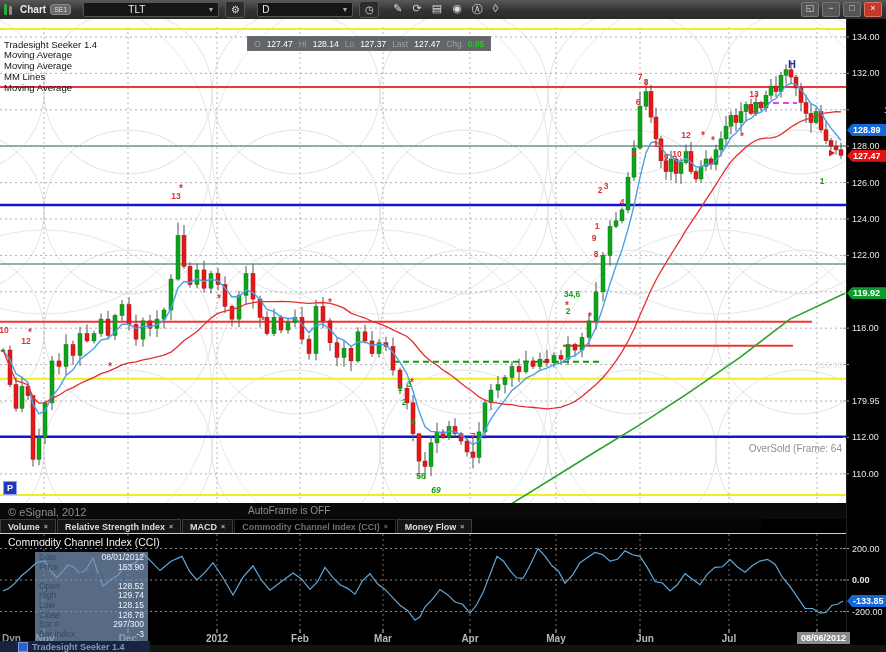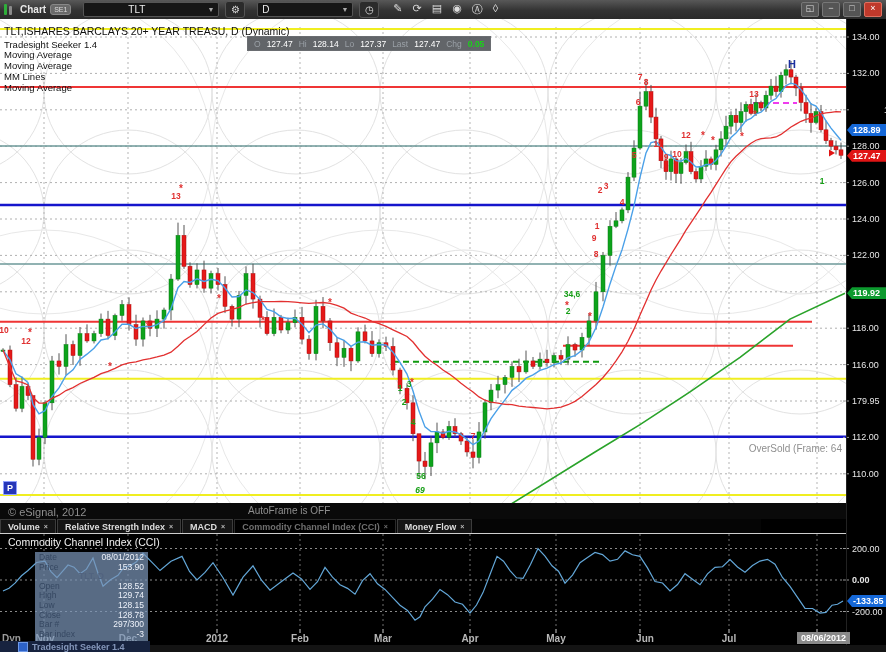--- a/index.html
+++ b/index.html
@@ -517,21 +517,20 @@
         <line x1="300" y1="629" x2="300" y2="633" stroke="#ccc" stroke-width="1"></line>
         <line x1="383" y1="629" x2="383" y2="633" stroke="#ccc" stroke-width="1"></line>
         <line x1="470" y1="629" x2="470" y2="633" stroke="#ccc" stroke-width="1"></line>
         <line x1="556" y1="629" x2="556" y2="633" stroke="#ccc" stroke-width="1"></line>
         <line x1="640" y1="629" x2="640" y2="633" stroke="#ccc" stroke-width="1"></line>
         <line x1="729" y1="629" x2="729" y2="633" stroke="#ccc" stroke-width="1"></line>
         <line x1="817" y1="629" x2="817" y2="633" stroke="#ccc" stroke-width="1"></line>
       </g>
   </svg>
 
-  <div class="chart-title abs">TLT,ISHARES BARCLAYS 20+ YEAR TREASU, D (Dynamic)</div>
   <div id="legendBox"></div>
   <div class="quote abs" id="quoteBox">
       <span class="ql">O</span>
       <span class="qv">127.47</span>
       <span class="ql">Hi</span>
       <span class="qv">128.14</span>
       <span class="ql">Lo</span>
       <span class="qv">127.37</span>
       <span class="ql">Last</span>
       <span class="qv">127.47</span>
@@ -620,21 +619,21 @@
     <div class="abs legend-item" style="top: 70.9px;">MM Lines</div>
     <div class="abs legend-item" style="top: 81.7px;">Moving Average</div>
     <div class="abs tick" style="left: 852px; top: 32px;">134.00</div>
     <div class="abs tick" style="left: 852px; top: 68.4px;">132.00</div>
     <div class="abs tick" style="left: 852px; top: 104.8px; margin-left: 32px;">130.00</div>
     <div class="abs tick" style="left: 852px; top: 141.2px;">128.00</div>
     <div class="abs tick" style="left: 852px; top: 177.6px;">126.00</div>
     <div class="abs tick" style="left: 852px; top: 214px;">124.00</div>
     <div class="abs tick" style="left: 852px; top: 250.4px;">122.00</div>
     <div class="abs tick" style="left: 852px; top: 323.2px;">118.00</div>
-    <div class="abs tick" style="left: 852px; top: 359.6px;">116.00</div>
+    <div class="abs tick" style="left: 816px; top: 359.6px;">116.00</div>
     <div class="abs tick" style="left: 852px; top: 396px;">179.95</div>
     <div class="abs tick" style="left: 852px; top: 432.4px;">112.00</div>
     <div class="abs tick" style="left: 852px; top: 468.8px;">110.00</div>
     <div class="abs badge b-blue" style="left: 847px; top: 124.002px;">128.89</div>
     <div class="abs badge b-red" style="left: 847px; top: 149.846px;">127.47</div>
     <div class="abs badge b-green" style="left: 847px; top: 287.256px;">119.92</div>
     <div class="abs tick" style="left: 852px; top: 543.5px;">200.00</div>
     <div class="abs tick" style="left: 852px; top: 575px; font-weight: bold;">0.00</div>
     <div class="abs tick" style="left: 852px; top: 606.5px;">-200.00</div>
     <div class="abs badge b-blue" style="left: 847px; top: 595.081px;">-133.85</div>
@@ -648,21 +647,21 @@
     <div class="abs tlabel" style="left: 645px;">Jun</div>
     <div class="abs tlabel" style="left: 729px;">Jul</div>
     <div class="abs ann" style="left: 4px; top: 330px; color: rgb(224, 48, 48);">10</div>
     <div class="abs ann" style="left: 26px; top: 341px; color: rgb(224, 48, 48);">12</div>
     <div class="abs ann" style="left: 176px; top: 196px; color: rgb(224, 48, 48);">13</div>
     <div class="abs ann" style="left: 400px; top: 388px; color: rgb(24, 160, 24);">1</div>
     <div class="abs ann" style="left: 409px; top: 384px; color: rgb(24, 160, 24);">3</div>
     <div class="abs ann" style="left: 404px; top: 402px; color: rgb(24, 160, 24);">2</div>
     <div class="abs ann" style="left: 413px; top: 422px; color: rgb(24, 160, 24);">4</div>
     <div class="abs ann" style="left: 421px; top: 476px; color: rgb(24, 160, 24);">56</div>
-    <div class="abs ann" style="left: 420px; top: 490px; color: rgb(24, 160, 24); font-style: italic;">69</div>
+    <div class="abs ann" style="left: 436px; top: 490px; color: rgb(24, 160, 24); font-style: italic;">69</div>
     <div class="abs ann" style="left: 473px; top: 436px; color: rgb(224, 48, 48);">7</div>
     <div class="abs ann" style="left: 568px; top: 311px; color: rgb(24, 160, 24);">2</div>
     <div class="abs ann" style="left: 572px; top: 294px; color: rgb(24, 160, 24);">34,6</div>
     <div class="abs ann" style="left: 596px; top: 254px; color: rgb(224, 48, 48);">8</div>
     <div class="abs ann" style="left: 594px; top: 238px; color: rgb(224, 48, 48);">9</div>
     <div class="abs ann" style="left: 597px; top: 226px; color: rgb(224, 48, 48);">1</div>
     <div class="abs ann" style="left: 600px; top: 190px; color: rgb(224, 48, 48);">2</div>
     <div class="abs ann" style="left: 606px; top: 186px; color: rgb(224, 48, 48);">3</div>
     <div class="abs ann" style="left: 622px; top: 202px; color: rgb(224, 48, 48);">4</div>
     <div class="abs ann" style="left: 634px; top: 155px; color: rgb(224, 48, 48);">5</div>

